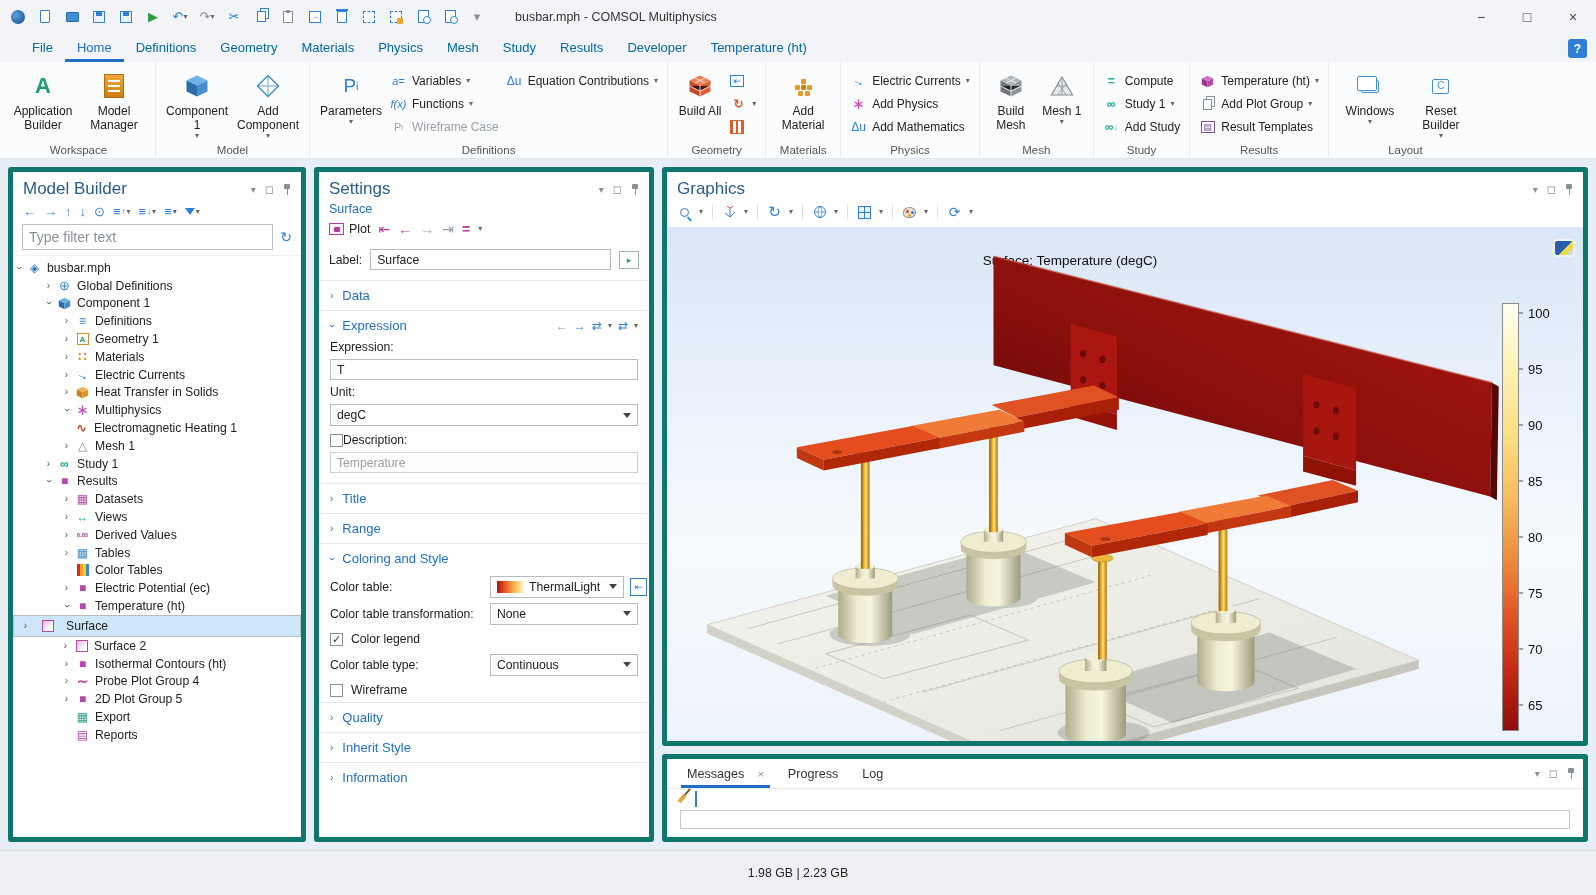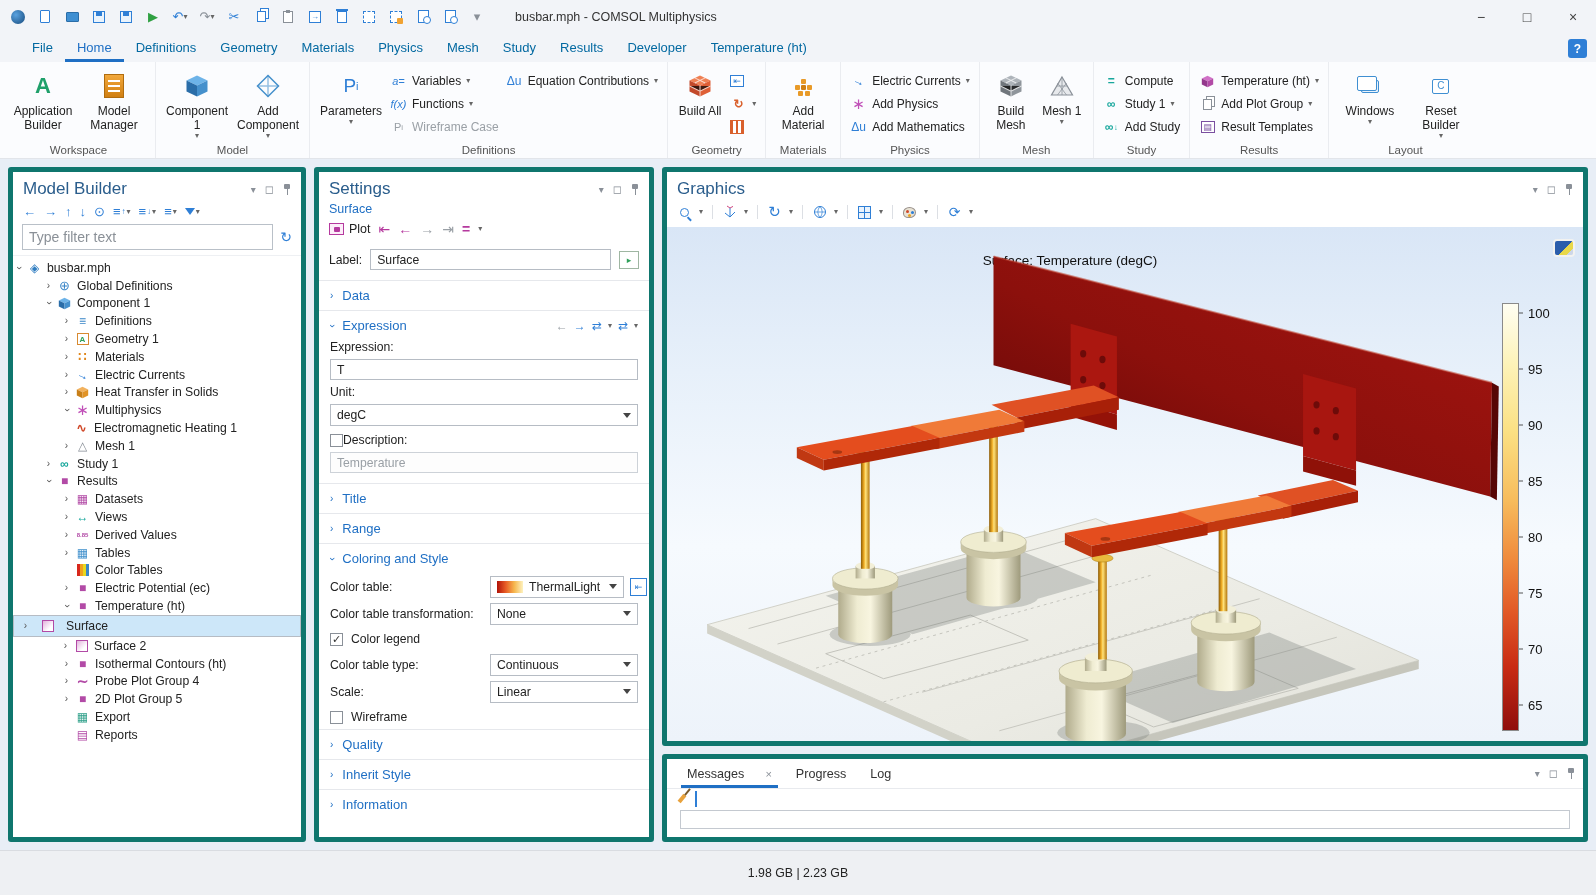--- a/index.html
+++ b/index.html
@@ -149,21 +149,21 @@
 .plot-title{position:absolute;top:26px;left:44%;transform:translateX(-50%);font-size:13.5px;color:#111;white-space:nowrap}
 .snapshot{position:absolute;right:10px;top:14px;width:18px;height:14px;border-radius:2px;background:linear-gradient(135deg,#2a5dab 0 55%,#e8d84a 55% 80%,#cdd7e8 80%);box-shadow:0 0 0 2px #f2f2f0}
 .scene{position:absolute;left:8px;top:12px}
 .legend{position:absolute;right:16px;top:76px;display:flex}
 .lbar{width:17px;height:428px;border:1px solid #8a8a8a;background:linear-gradient(180deg,#fffef2 0%,#fdf3b9 14%,#fbe083 30%,#f7bc5c 46%,#ef8a3c 60%,#e25a27 72%,#c92c14 85%,#8f0e0c 100%)}
 .lticks{position:relative;width:48px}
 .ltick{position:absolute;left:0;transform:translateY(-50%);display:flex;align-items:center;gap:5px;font-size:13px;color:#111}
 .ltick::before{content:"";width:4px;height:1px;background:#555}
 
 .mtabs{display:flex;align-items:stretch;height:30px;border-bottom:1px solid #e8eaee;padding:0 8px;position:relative}
-.mtab2{display:flex;align-items:center;gap:21px;padding:12px 12px;font-size:12.6px;color:#333;position:relative}
+.mtab2{display:flex;align-items:center;gap:13px;padding:12px 12px;font-size:12.6px;color:#333;position:relative}
 .mtab2.active::after{content:"";position:absolute;left:6px;right:6px;bottom:0;height:3px;background:#1f6fc4}
 .closex{color:#8a9098;font-size:11px}
 .mtools{display:flex;align-items:center;gap:11px;padding:3px 13px 2px}
 .broom{width:4px;height:9px;background:#e8a23c;position:relative;transform:rotate(40deg);display:inline-block}
 .broom::before{content:"";position:absolute;left:1px;top:-8px;width:1.5px;height:8px;background:#7a5a2a}
 .mailic{width:14px;height:11px;border:1px solid #2f7fd6;background:#eaf3fc;position:relative}
 .mailic::before{content:"";position:absolute;left:1px;top:-3px;right:1px;height:2px;background:#2f7fd6}
 .mfield{margin:2px 13px 8px;height:27px;border:1px solid #c4c9d0;background:#fff}
 
 .statusbar{height:45px;background:#eef0f3;border-top:1px solid #d9dce1;display:flex;align-items:center;justify-content:center;font-size:12.3px;color:#222}
@@ -758,29 +758,20 @@
           <span style="display:flex;align-items:center;gap:8px">
             <span class="cbx on"></span>
             <span class="flabel">Color legend</span>
           </span>
         </div>
       <div class="crow">
           <span class="clab">Color table type:</span>
           <span class="cctl">
             <span class="sel">
               <span>Continuous</span>
-              <span class="sc"></span>
-            </span>
-          </span>
-        </div>
-      <div class="crow">
-          <span class="clab">Scale:</span>
-          <span class="cctl">
-            <span class="sel">
-              <span>Linear</span>
               <span class="sc"></span>
             </span>
           </span>
         </div>
       <div class="crow" style="min-height:24px">
           <span style="display:flex;align-items:center;gap:8px">
             <span class="cbx"></span>
             <span class="flabel">Wireframe</span>
           </span>
         </div>

